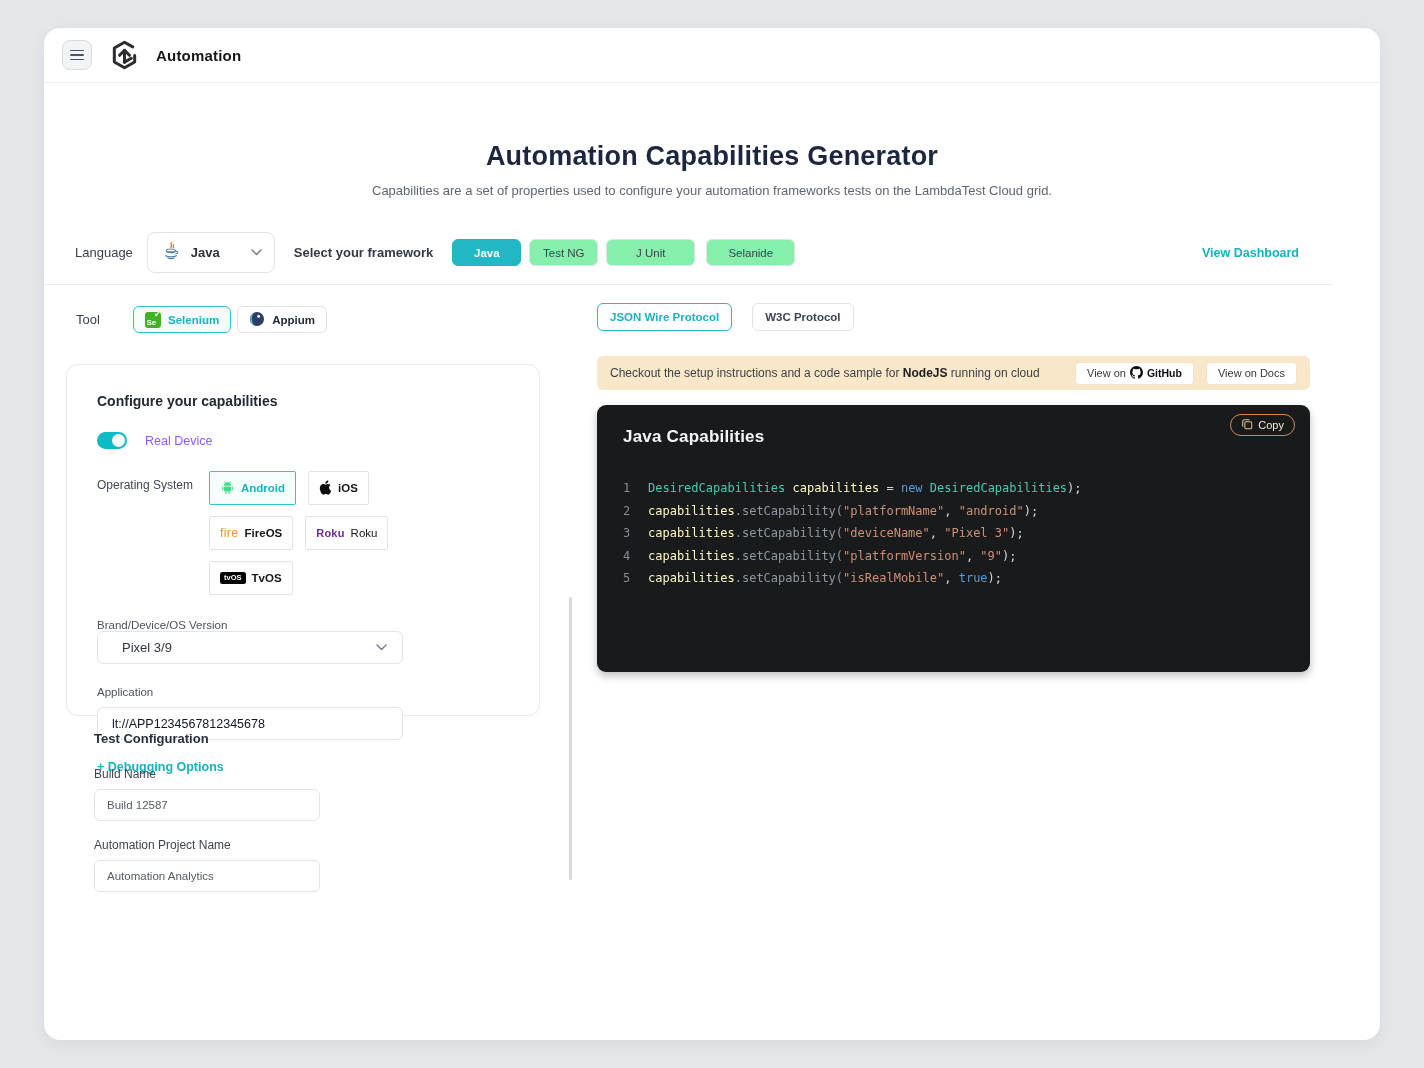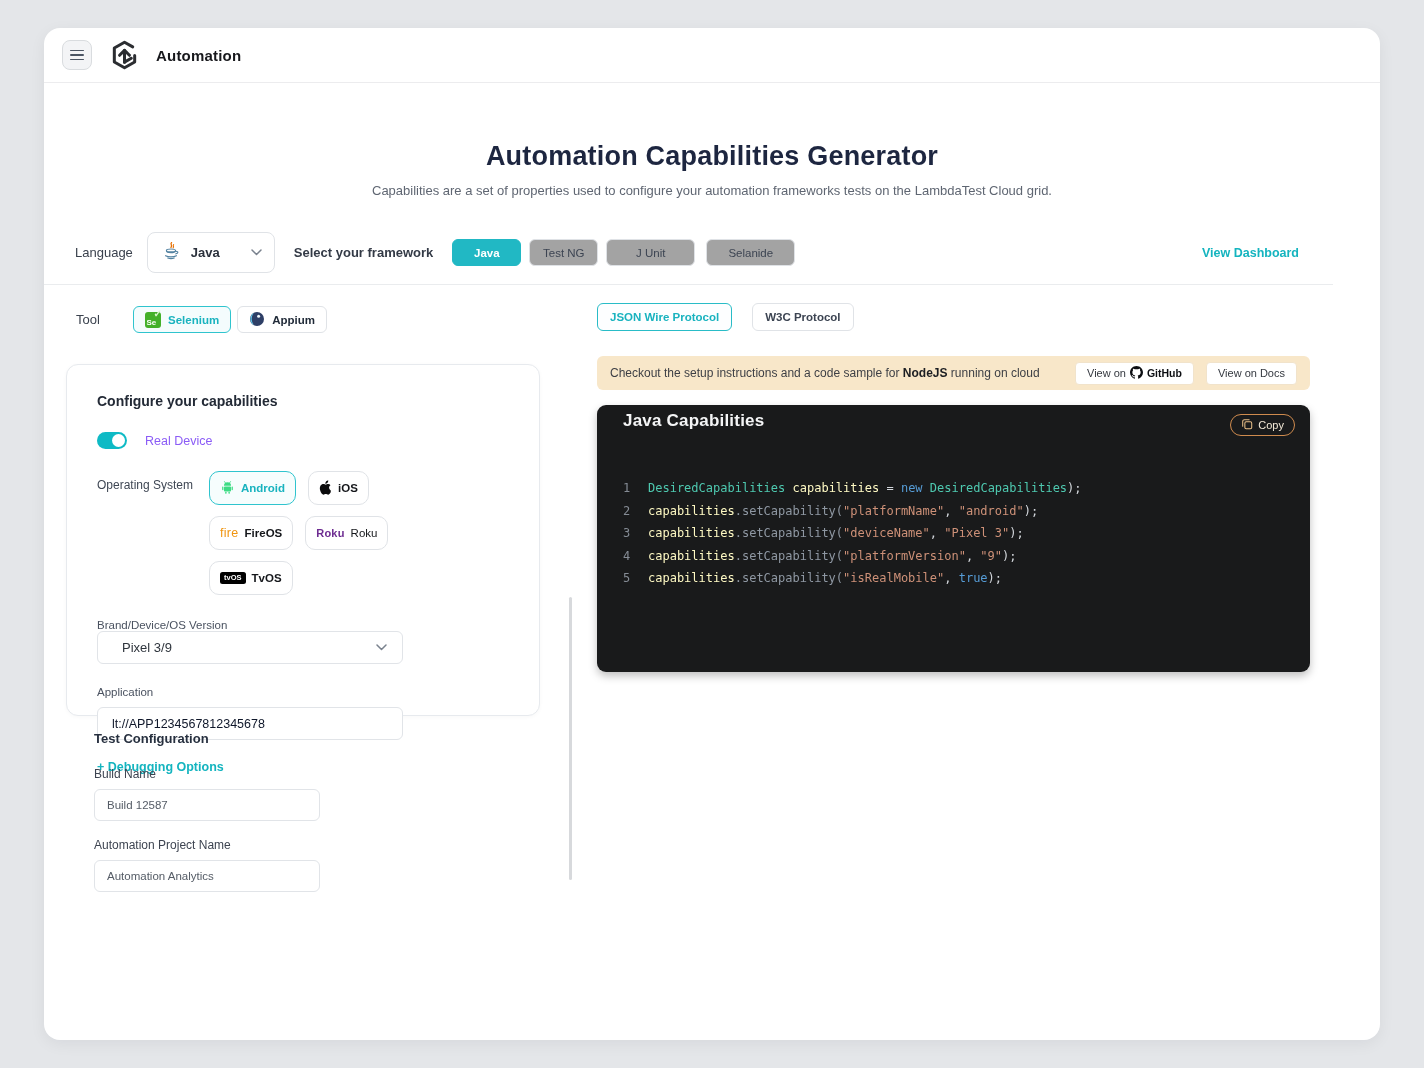--- a/index.html
+++ b/index.html
@@ -44,21 +44,21 @@
   .lang-select {
     margin-left: 14px; width: 128px; height: 41px;
     border: 1px solid #e0e3e7; border-radius: 8px; background: #fff;
     display: flex; align-items: center; padding: 0 12px 0 13px; cursor: pointer;
   }
   .lang-select .lang-name { font-size: 13px; font-weight: 600; color: #2b313c; margin-left: 10px; }
   .lang-select .chev { margin-left: auto; }
   .fw-label { margin-left: 19px; margin-right: 19px; }
   .fw {
     height: 27px; min-width: 69px; padding: 0 10px; margin-right: 8px;
-    border: 1px solid #dfe2e6; border-radius: 6px; background: #a3a3a3;
+    border: 1px solid #dfe2e6; border-radius: 6px; background: #86efac;
     font-size: 11.5px; font-weight: 500; color: #3c4452;
     font-family: "Liberation Sans", sans-serif; cursor: pointer;
   }
   .fw.wide { min-width: 89px; margin-right: 11px; }
   .fw.active { background: #21b8c4; border-color: #21b8c4; color: #fff; font-weight: 600; }
   .dash-link { margin-left: auto; font-size: 12.5px; font-weight: 600; color: #14b4bf; cursor: pointer; text-decoration: none; }
   .hdivider { margin-top: 11px; margin-right: 47px; border-top: 1px solid #eaecee; }
   
   .main { position: relative; height: 747px; }
   .tool-row { position: absolute; left: 32px; top: 21px; display: flex; align-items: center; }
@@ -93,21 +93,21 @@
   .toggle .knob {
     position: absolute; right: 2px; top: 2px; width: 13px; height: 13px;
     border-radius: 50%; background: #fff;
   }
   .toggle-label { margin-left: 18px; font-size: 12.5px; color: #8b5cf6; }
   .os-row { display: flex; margin-top: 22px; }
   .os-label { flex: 0 0 112px; font-size: 12px; color: #3f4754; padding-top: 7px; }
   .os-btns { display: flex; flex-wrap: wrap; width: 250px; gap: 11px 12px; }
   .os-btn {
     height: 28px; display: flex; align-items: center; gap: 6px;
-    padding: 16px 10px; border-radius: 10px; border: 1px solid #e0e3e7;
+    padding: 16px 10px; border-radius: 2px; border: 1px solid #e0e3e7;
     background: #fff; cursor: pointer; font-size: 11.5px; font-weight: 600;
     color: #14161a; font-family: "Liberation Sans", sans-serif; justify-content: flex-end;
   }
   .os-btn.active { border-color: #2fc4ce; background: #f6fdfd; color: #19b3bf; }
   .fire-logo { font-size: 12.5px; font-weight: 500; color: #f09511; letter-spacing: .3px; }
   .roku-logo { font-size: 11px; font-weight: 800; color: #6d2c91; letter-spacing: .2px; }
   .tvos-badge {
     background: #000; color: #fff; border-radius: 2.5px;
     font-size: 7.5px; font-weight: 600; padding: 2.5px 4px; line-height: 1;
   }
@@ -168,21 +168,21 @@
     padding: 0 11px; font-size: 11px; color: #34383f; cursor: pointer;
     font-family: "Liberation Sans", sans-serif;
   }
   .notice-btn .gh-bold { font-weight: 800; font-size: 10.5px; color: #0c0e12; }
   
   .code-panel {
     margin-top: 15px; height: 267px; border-radius: 9px; background: #191a1b;
     box-shadow: 0 4px 8px rgba(0,0,0,.25); position: relative;
     padding: 0 0 0 0;
   }
-  .code-title { position: absolute; left: 26px; top: 6px; font-size: 17px; font-weight: 600; color: #f4f5f6; letter-spacing: .2px; }
+  .code-title { position: absolute; left: 26px; top: 22px; font-size: 17px; font-weight: 600; color: #f4f5f6; letter-spacing: .2px; }
   .copy-btn {
     position: absolute; right: 15px; top: 9px;
     height: 22px; display: flex; align-items: center; gap: 5px;
     background: transparent; border: 1px solid #cf8b4e; border-radius: 12px;
     padding: 0 10px; font-size: 11px; color: #f3e9d7; cursor: pointer;
     font-family: "Liberation Sans", sans-serif;
   }
   .code-body { position: absolute; left: 26px; top: 72px; right: 16px; }
   .code-line {
     font-family: "DejaVu Sans Mono", monospace; font-size: 12px;

